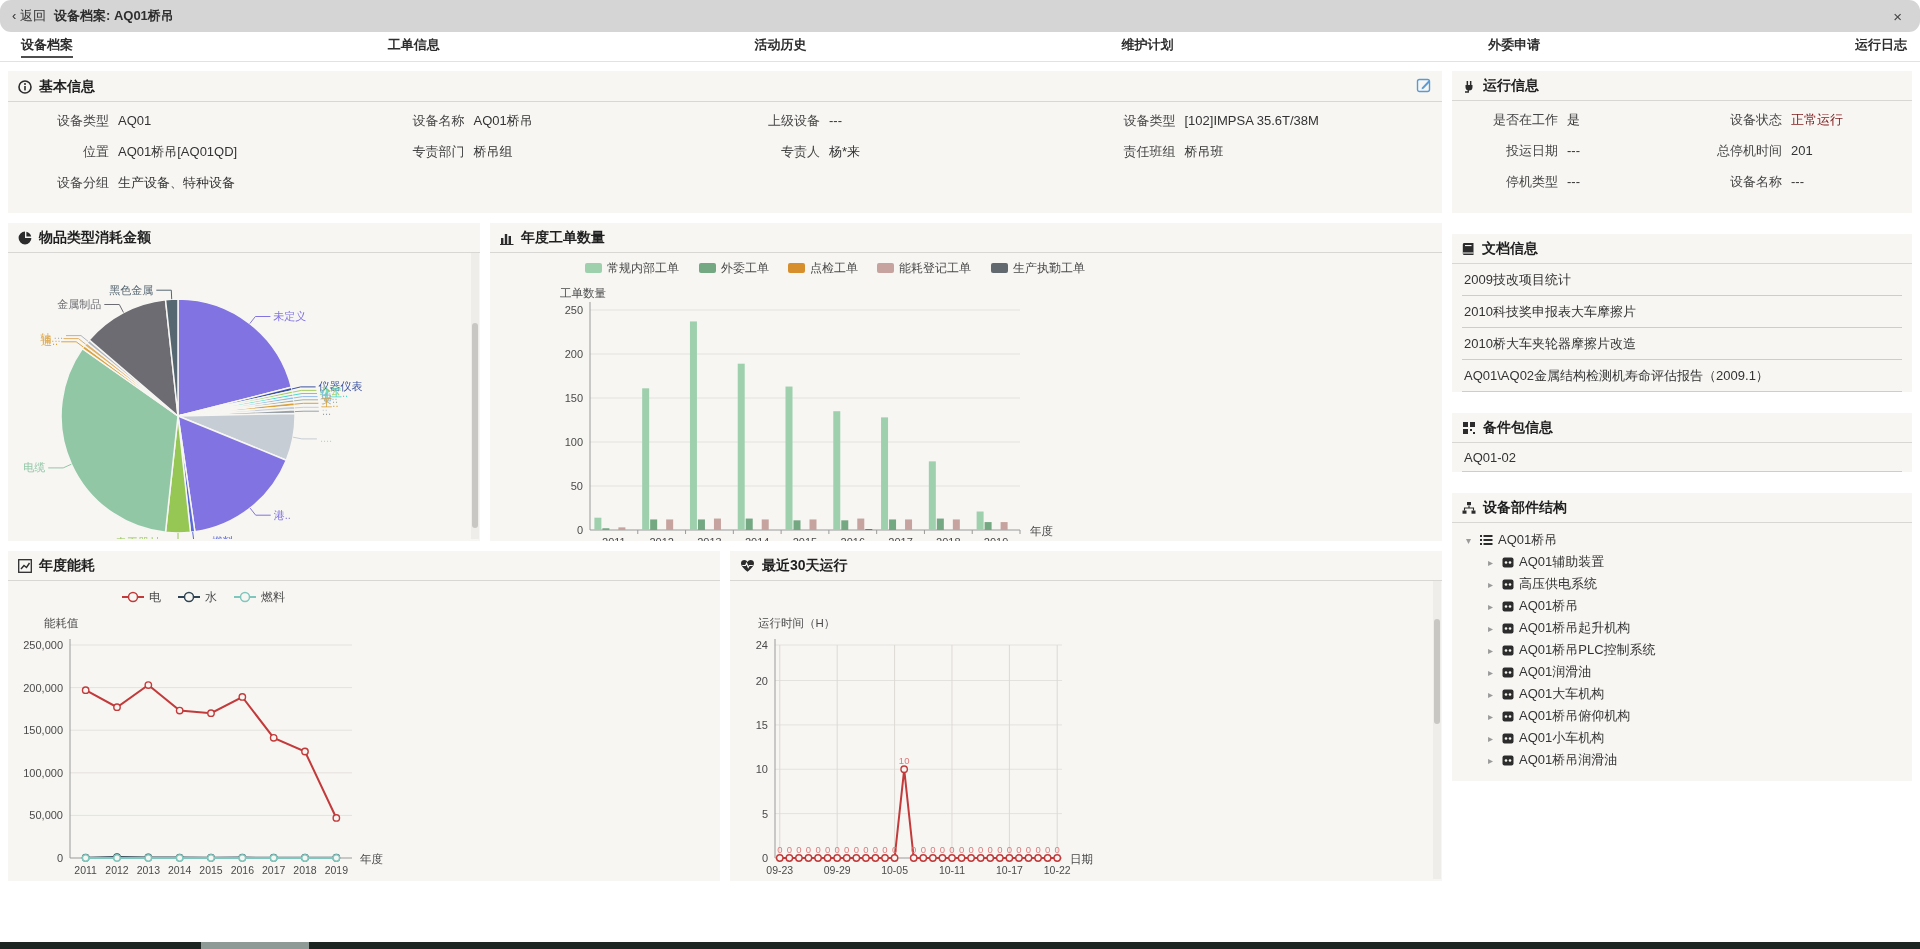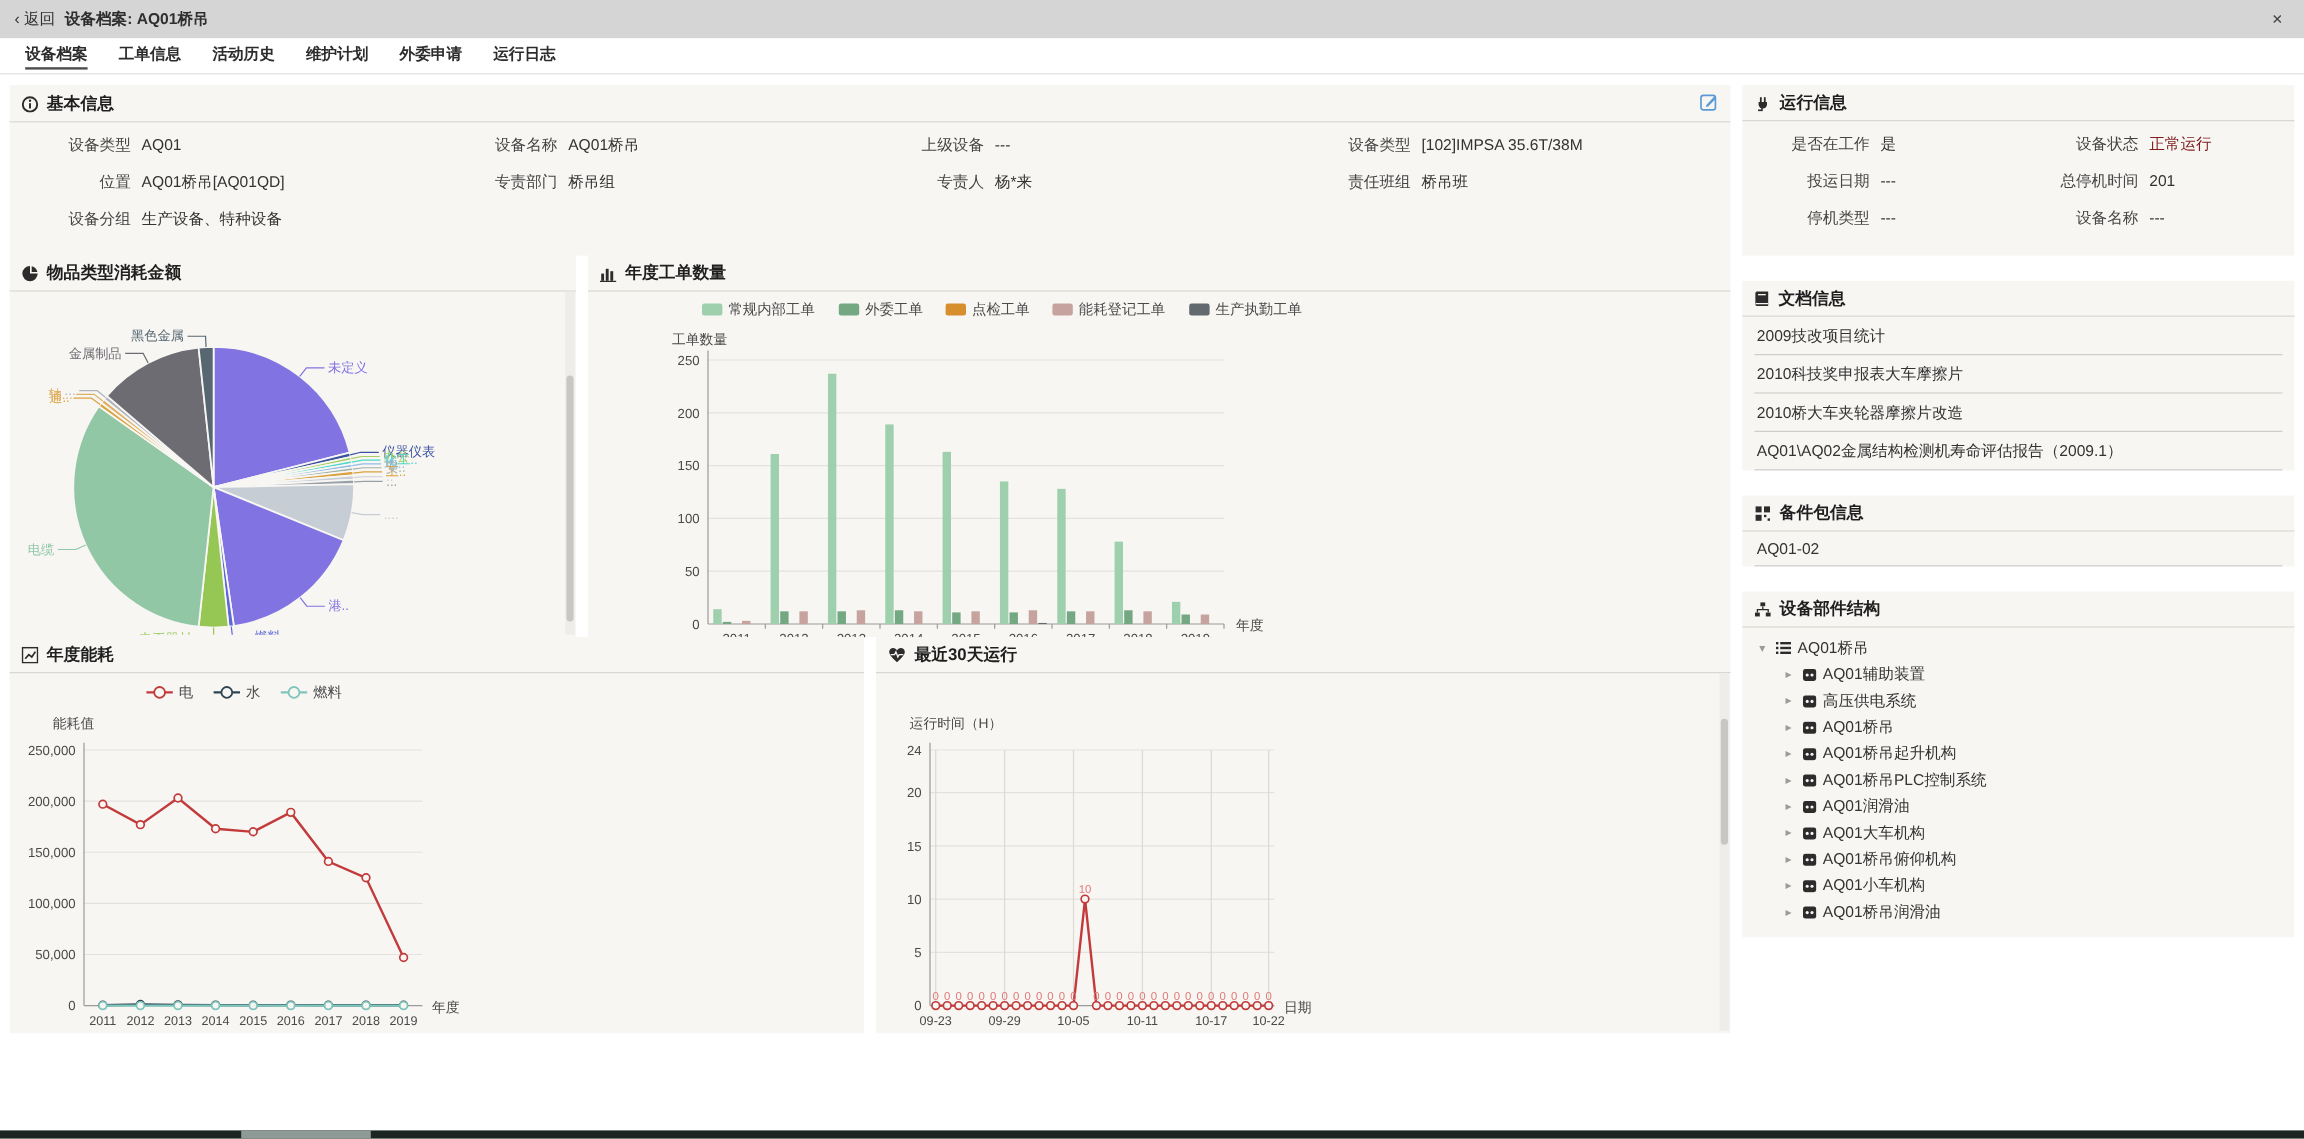--- a/index.html
+++ b/index.html
@@ -1,33 +1,33 @@
 <!DOCTYPE html>
 <html><head>
 <meta charset="utf-8">
 <style>
   * { margin:0; padding:0; box-sizing:border-box; }
   html,body { width:1920px; height:949px; background:#fff; overflow:hidden;
     font-family:"Liberation Sans","DejaVu Sans",sans-serif; color:#333; position:relative; }
   
   .topbar { height:32px; background:#d5d5d5; display:flex; align-items:center;
-    padding:0 12px; font-size:13px; color:#333; }
+    padding:0 12px; font-size:13px; color:#333;border-radius:11px; }
   .back-btn { cursor:pointer; margin-right:8px; color:#333; }
   .wtitle { font-weight:bold; color:#2e2e2e; }
   .close-x { margin-left:auto; font-size:15px; color:#444; cursor:pointer; padding:0 6px; }
   
   .tabbar { height:30px; background:#fff; display:flex; align-items:flex-end;
-    border-bottom:1px solid #e2e2e2; padding-left:8px; }
+    border-bottom:1px solid #e2e2e2; padding-left:8px;justify-content:space-between; }
   .tab { font-size:13px; font-weight:bold; color:#2d2d2d; padding:5px 13px 7px;
     cursor:pointer; position:relative; }
   .tab.active::after { content:""; position:absolute; left:13px; right:13px; bottom:3px;
     height:2px; background:#4e4e4e; }
   
   .main { display:flex; gap:10px; padding:9px 8px 0 8px; }
-  .leftcol { width:1434px; display:flex; flex-direction:column; }
+  .leftcol { width:1434px; display:flex; flex-direction:column; gap:10px; }
   .rightcol { width:460px; display:flex; flex-direction:column; gap:21px; align-self:flex-start; }
   .row { display:flex; gap:10px; }
   .panel { background:#f7f6f3; position:relative; }
   .phead { display:flex; align-items:center; gap:7px; padding:6px 10px 5px;
     font-size:14px; font-weight:bold; color:#1f1f1f; border-bottom:1px solid #d9d7d3; }
   .phead svg { flex:0 0 auto; }
   .spacer { flex:1; }
   .edit-ic { cursor:pointer; }
   
   .fields { padding:10px 6px 0; }

